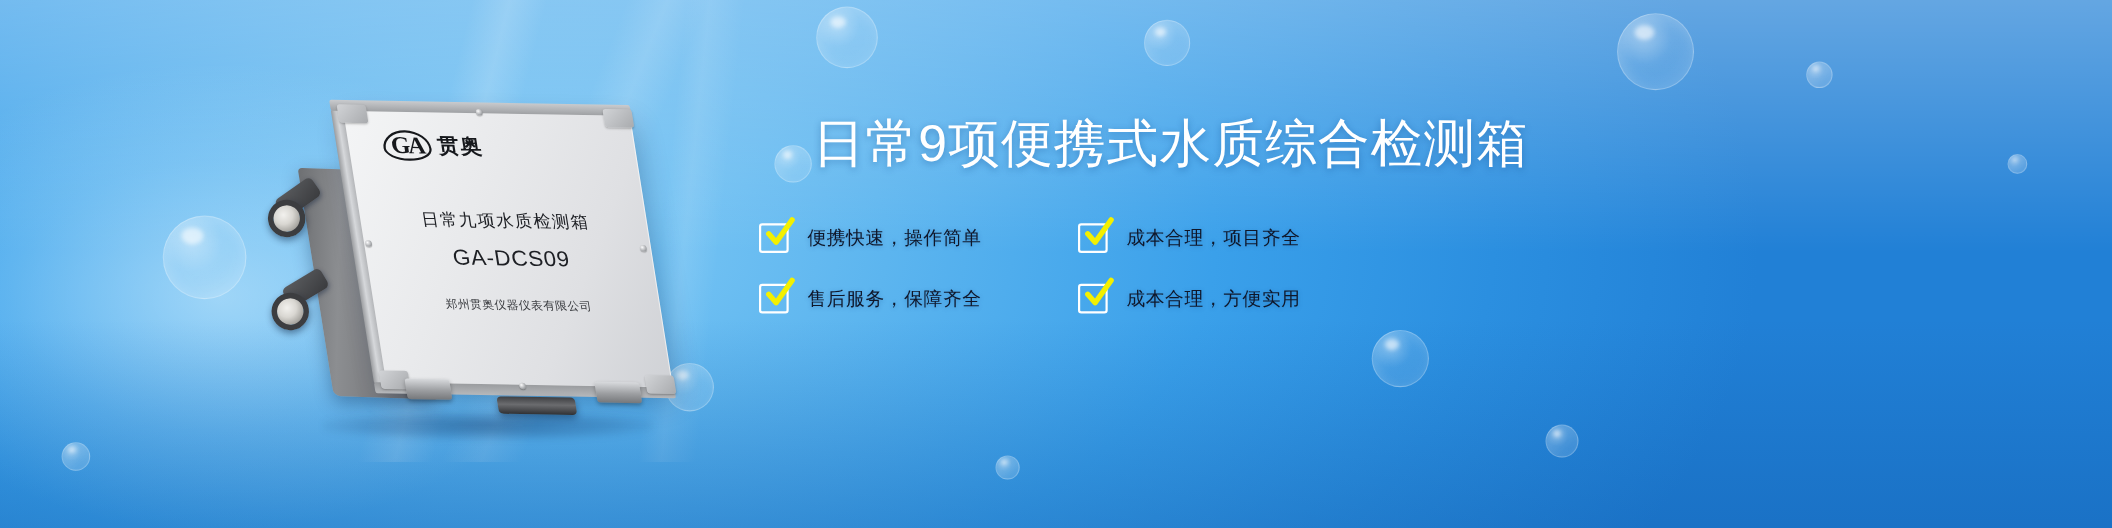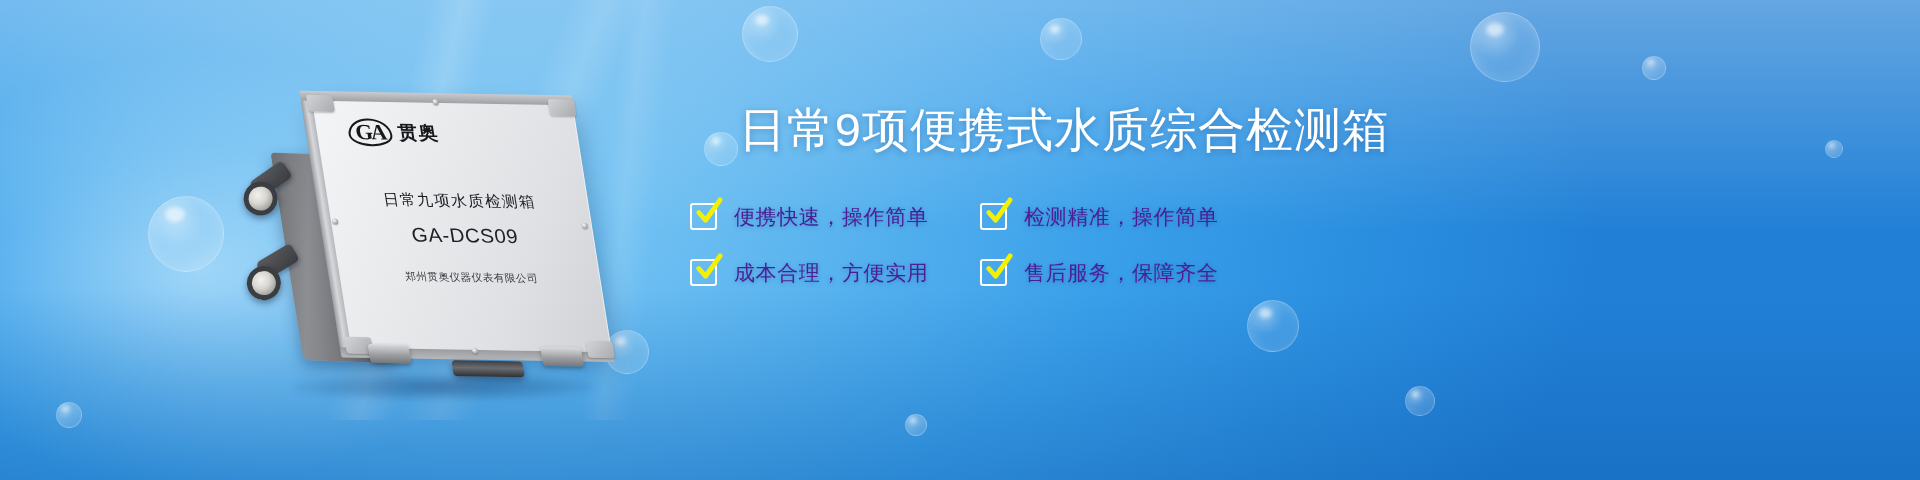--- a/index.html
+++ b/index.html
@@ -224,22 +224,22 @@
     border:2px solid #ffffff;
     border-radius:3px;
   }
   .check-box svg {
     position:absolute;
     left:1px; top:-8px;
     width:31px; height:31px;
     overflow:visible;
   }
   .feature-text {
-    font-size:21px;
-    color:#4c1d95;
+    font-size:17px;
+    color:#0f172a;
     letter-spacing:.6px;
     white-space:nowrap;
     text-shadow:0 1px 4px rgba(12,70,140,.35);
   }
 </style>
 </head>
 <body>
 
 <div class="banner">
 
@@ -316,34 +316,34 @@
             </svg>
           </span>
           <span class="feature-text">便携快速，操作简单</span>
         </div>
         <div class="feature">
           <span class="check-box">
             <svg viewBox="0 0 32 32">
               <path d="M6 16 L13 24 L28 3" fill="none" stroke="#f3f000" stroke-width="5" stroke-linecap="round" stroke-linejoin="round"></path>
             </svg>
           </span>
-          <span class="feature-text">检测精准，操作简单</span>
+          <span class="feature-text">成本合理，项目齐全</span>
+        </div>
+        <div class="feature">
+          <span class="check-box">
+            <svg viewBox="0 0 32 32">
+              <path d="M6 16 L13 24 L28 3" fill="none" stroke="#f3f000" stroke-width="5" stroke-linecap="round" stroke-linejoin="round"></path>
+            </svg>
+          </span>
+          <span class="feature-text">售后服务，保障齐全</span>
         </div>
         <div class="feature">
           <span class="check-box">
             <svg viewBox="0 0 32 32">
               <path d="M6 16 L13 24 L28 3" fill="none" stroke="#f3f000" stroke-width="5" stroke-linecap="round" stroke-linejoin="round"></path>
             </svg>
           </span>
           <span class="feature-text">成本合理，方便实用</span>
         </div>
-        <div class="feature">
-          <span class="check-box">
-            <svg viewBox="0 0 32 32">
-              <path d="M6 16 L13 24 L28 3" fill="none" stroke="#f3f000" stroke-width="5" stroke-linecap="round" stroke-linejoin="round"></path>
-            </svg>
-          </span>
-          <span class="feature-text">售后服务，保障齐全</span>
-        </div>
       </div>
   </div>
 
 </div>
 
 </body></html>

